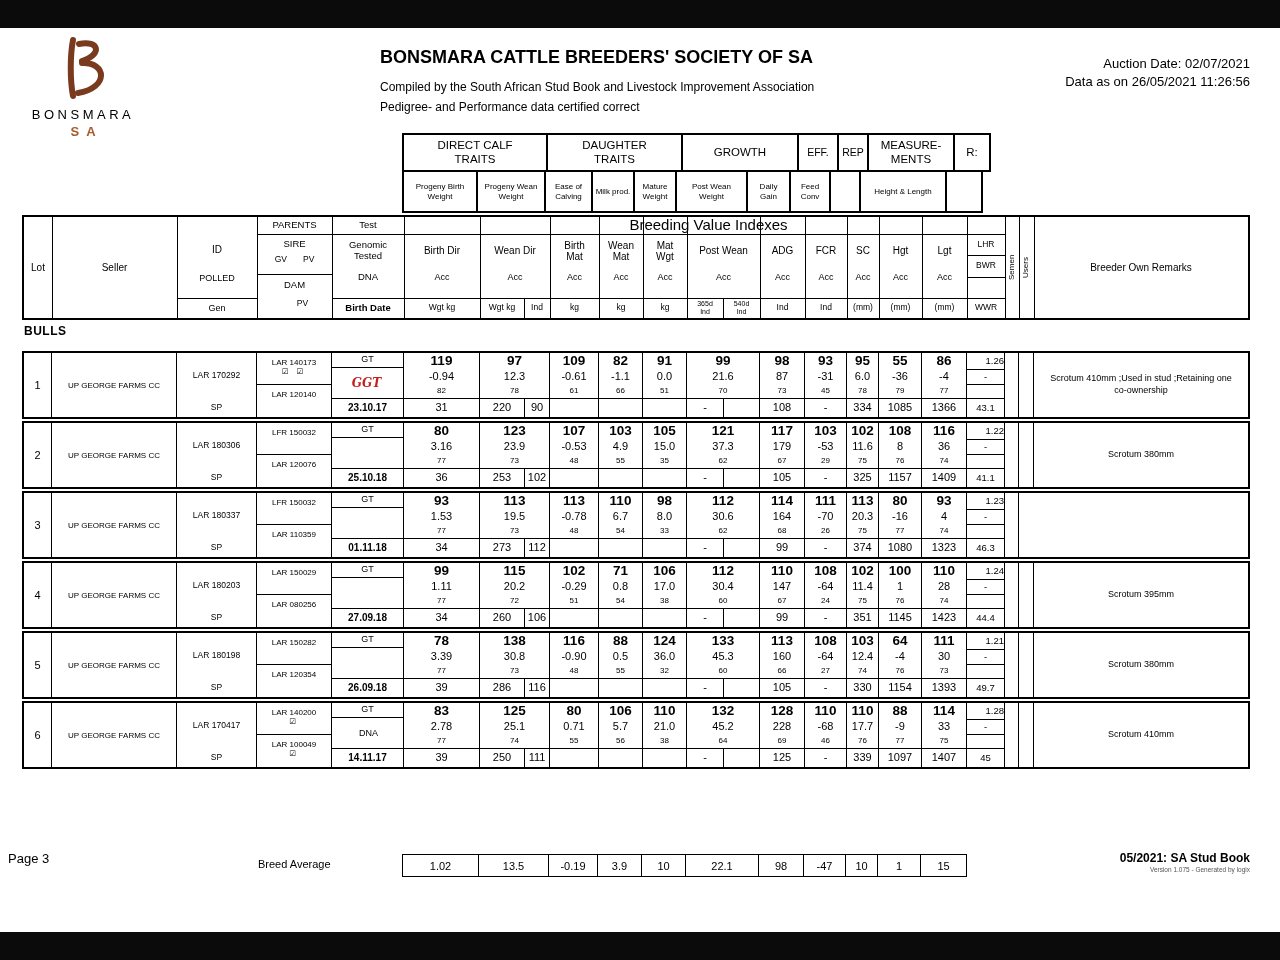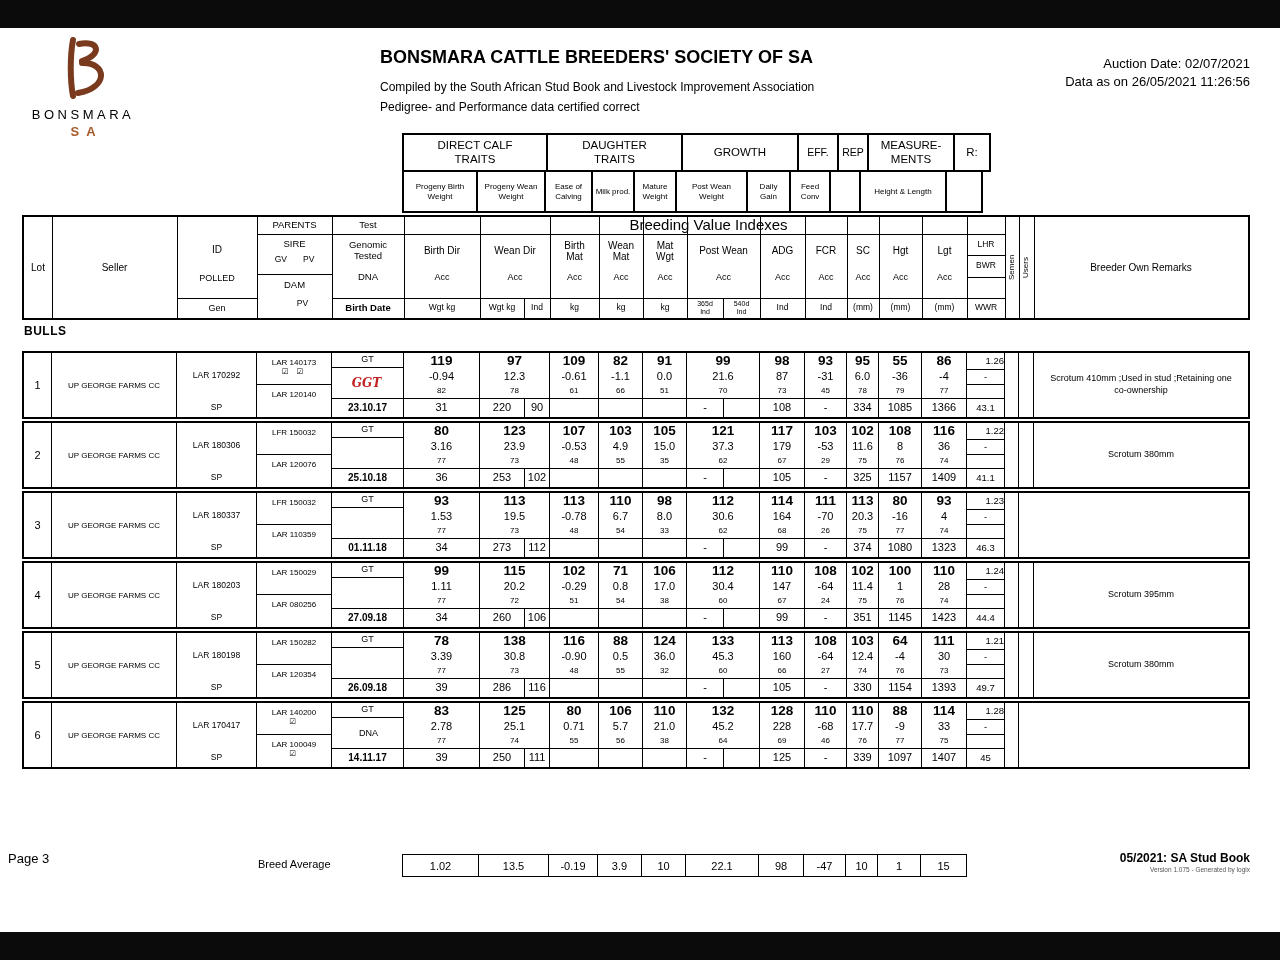--- a/index.html
+++ b/index.html
@@ -869,20 +869,21 @@
       <div class="vbot">1407</div>
     </div>
     <div class="bc w-r">
       <div class="r-lhr">1.28</div>
       <div class="r-bwr">-</div>
       <div class="r-sp"></div>
       <div class="r-wwr">45</div>
     </div>
     <div class="bc w-sem"></div>
     <div class="bc w-usr"></div>
+    <div class="bc w-rem cflex">Scrotum 410mm</div>
   </div>
 </div>
 
 <div class="abs" style="left:8px;top:851px;font-size:13px">Page 3</div>
 <div class="abs" style="left:258px;top:858px;font-size:11px">Breed Average</div>
 <div class="abs ba-row" style="left:402px;top:854px">
   <div class="ba" style="width:76px">1.02</div>
   <div class="ba" style="width:70px">13.5</div>
   <div class="ba" style="width:49px">-0.19</div>
   <div class="ba" style="width:44px">3.9</div>

